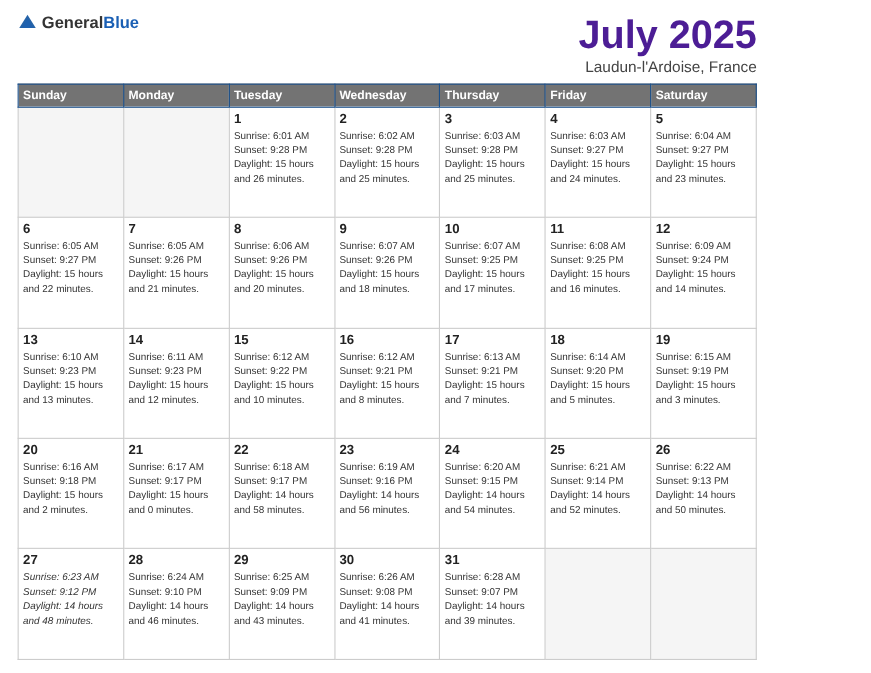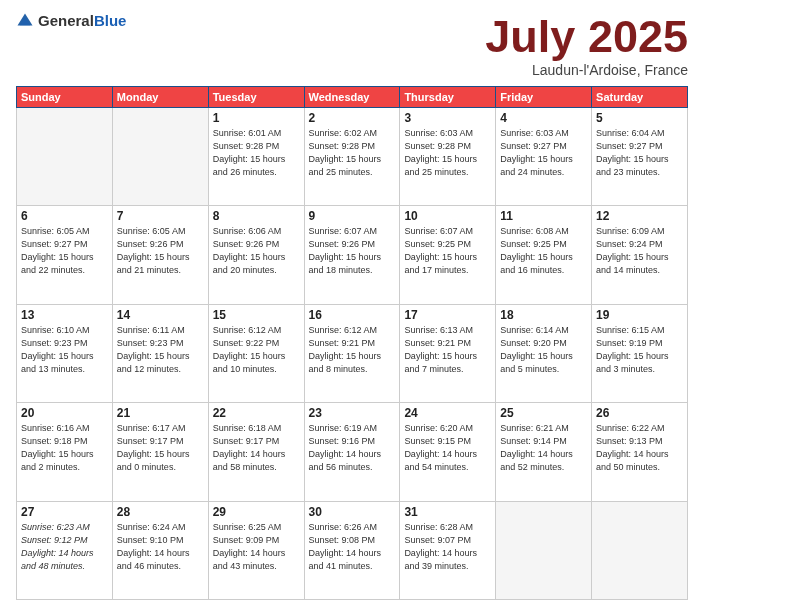--- a/index.html
+++ b/index.html
@@ -39,38 +39,38 @@
       color: #1a5fb4;
     }
     .logo-icon {
       width: 18px;
       height: 18px;
     }
     .title-block {
       text-align: right;
     }
     .month-title {
-      font-size: 45px;
-      font-weight: bold;
-      color: #7f1d1d;
+      font-size: 36px;
+      font-weight: bold;
+      color: #4c1d95;
       line-height: 1.1;
     }
     .location {
       font-size: 14px;
       color: #444;
     }
     .calendar {
       flex: 1;
       border: 1px solid #ccc;
       border-collapse: collapse;
       width: 100%;
       table-layout: fixed;
     }
     .calendar th {
-      background: #ef4444;
+      background: #737373;
       color: #fff;
       font-size: 11px;
       font-weight: bold;
       padding: 4px 4px;
       text-align: left;
       border: 1px solid #1a4f8a;
     }
     .calendar td {
       border: 1px solid #ccc;
       vertical-align: top;

